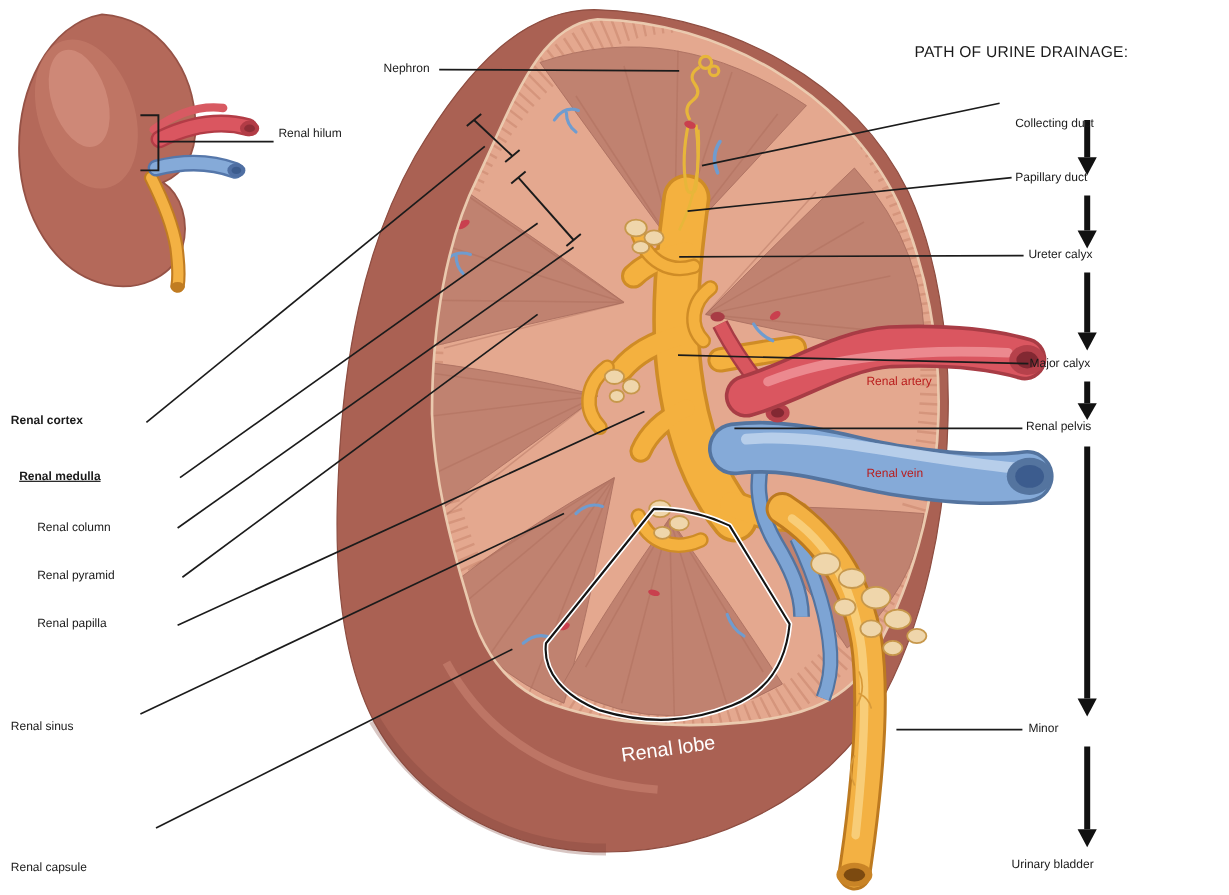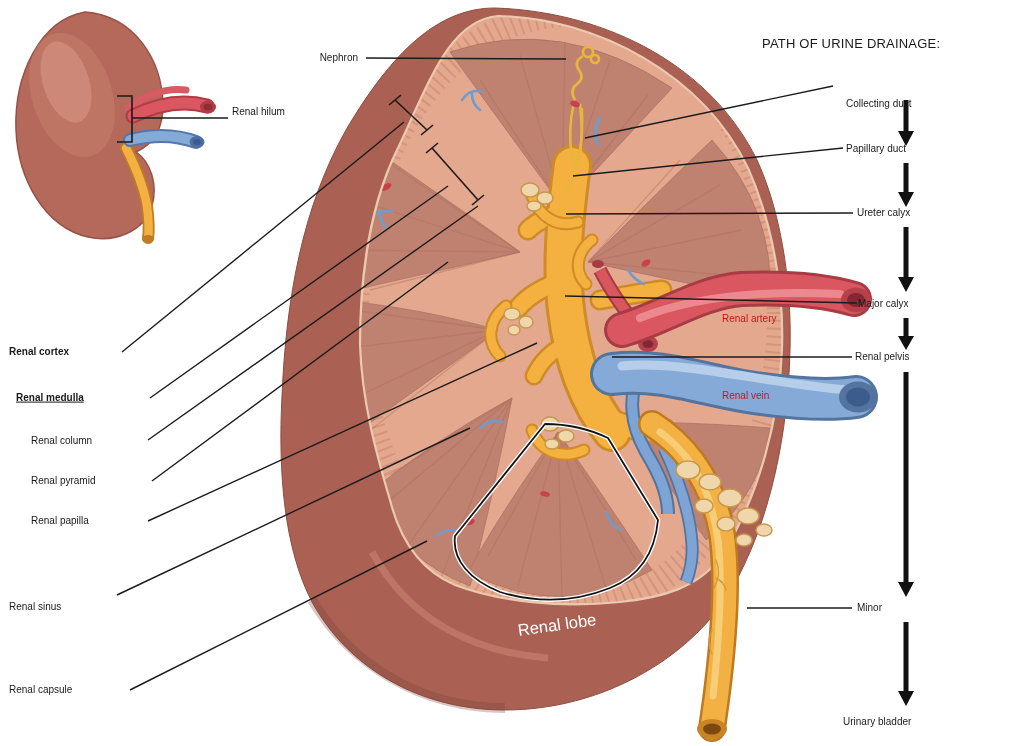--- a/index.html
+++ b/index.html
@@ -266,21 +266,21 @@
 
 <div class="lbl right" style="right:666px;top:58px;">Nephron</div>
 <div class="lbl wrap" style="left:232px;top:106px;">Renal hilum</div>
 
 <div class="lbl b" style="left:9px;top:352px;">Renal cortex</div>
 <div class="lbl b" style="left:16px;top:398px;text-decoration:underline;">Renal medulla</div>
 <div class="lbl" style="left:31px;top:441px;">Renal column</div>
 <div class="lbl" style="left:31px;top:481px;">Renal pyramid</div>
 <div class="lbl" style="left:31px;top:521px;">Renal papilla</div>
 <div class="lbl" style="left:9px;top:595px;margin-top:12px;">Renal sinus</div>
-<div class="lbl" style="left:9px;top:690px;text-align:right;">Renal capsule</div>
+<div class="lbl" style="left:9px;top:724px;text-align:right;">Renal capsule</div>
 
 <div class="lbl onart" style="left:722px;top:319px;">Renal artery</div>
 <div class="lbl onart" style="left:722px;top:396px;">Renal vein</div>
 <div class="lbl lobe" style="left:557px;top:625px;">Renal lobe</div>
 
 <div class="lbl hdr" style="left:762px;top:44px;">PATH OF URINE DRAINAGE:</div>
 <div class="lbl" style="left:846px;top:86px;margin-top:18px;">Collecting duct</div>
 <div class="lbl" style="left:846px;top:149px;">Papillary duct</div>
 <div class="lbl" style="left:857px;top:213px;">Ureter calyx</div>
 <div class="lbl" style="left:858px;top:304px;">Major calyx</div>

